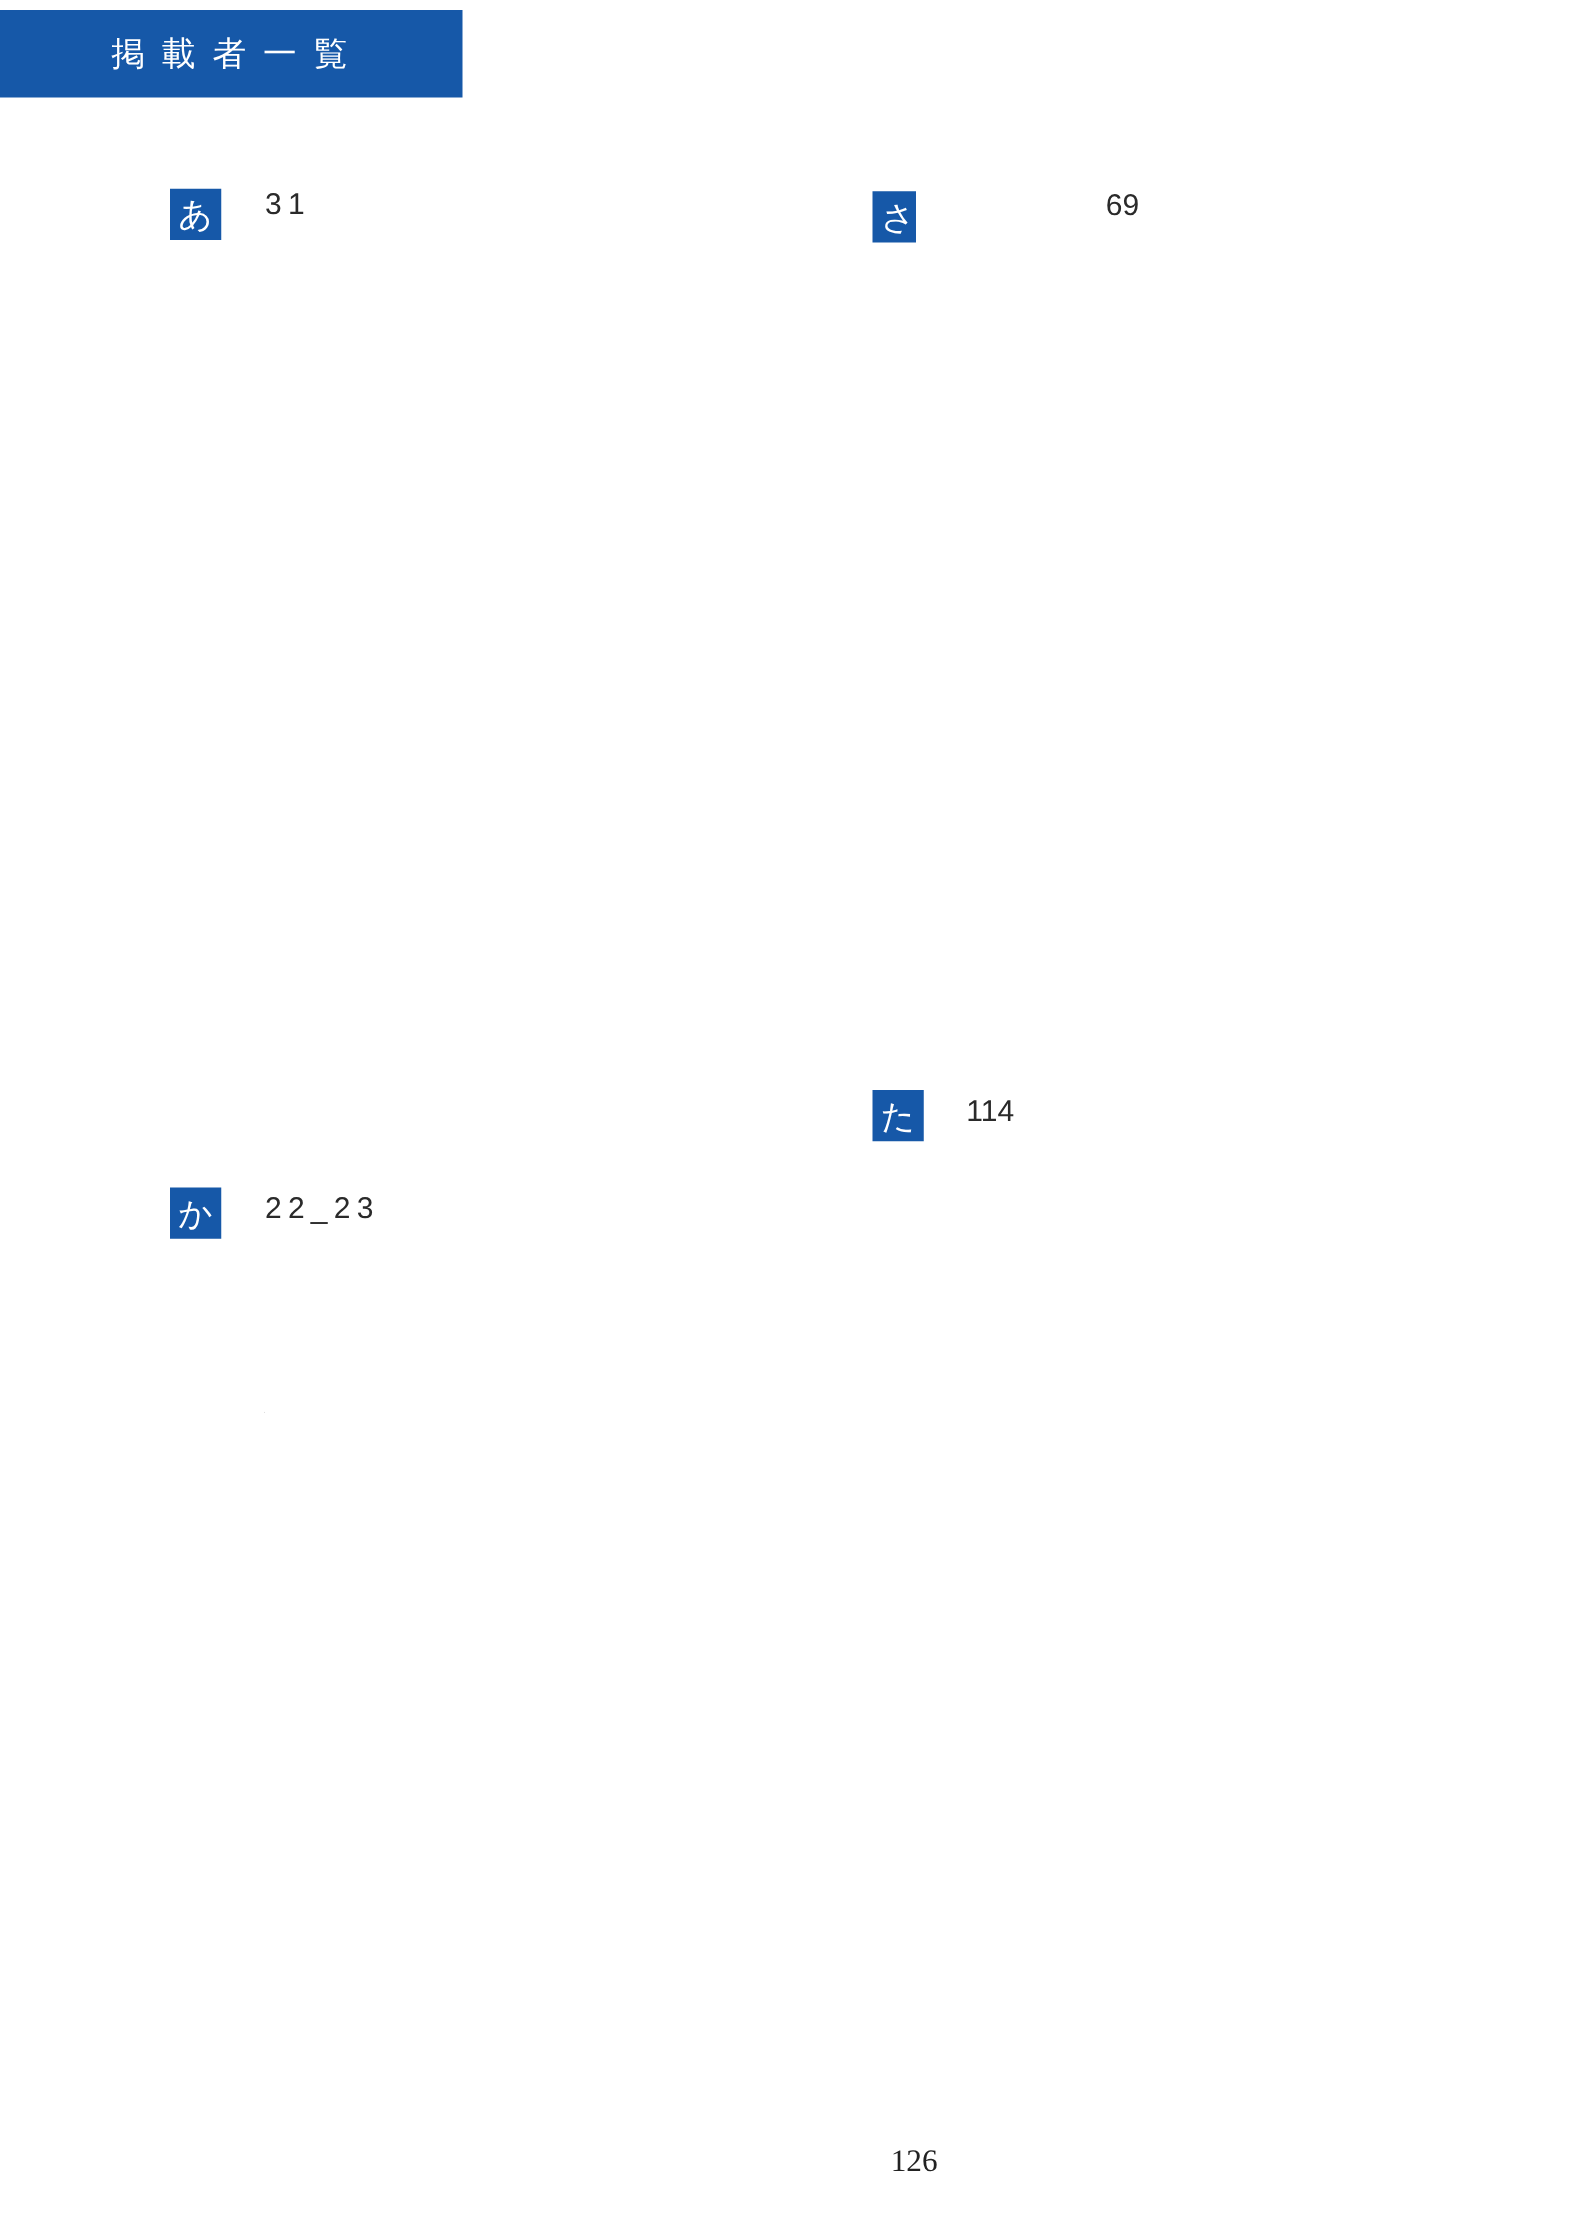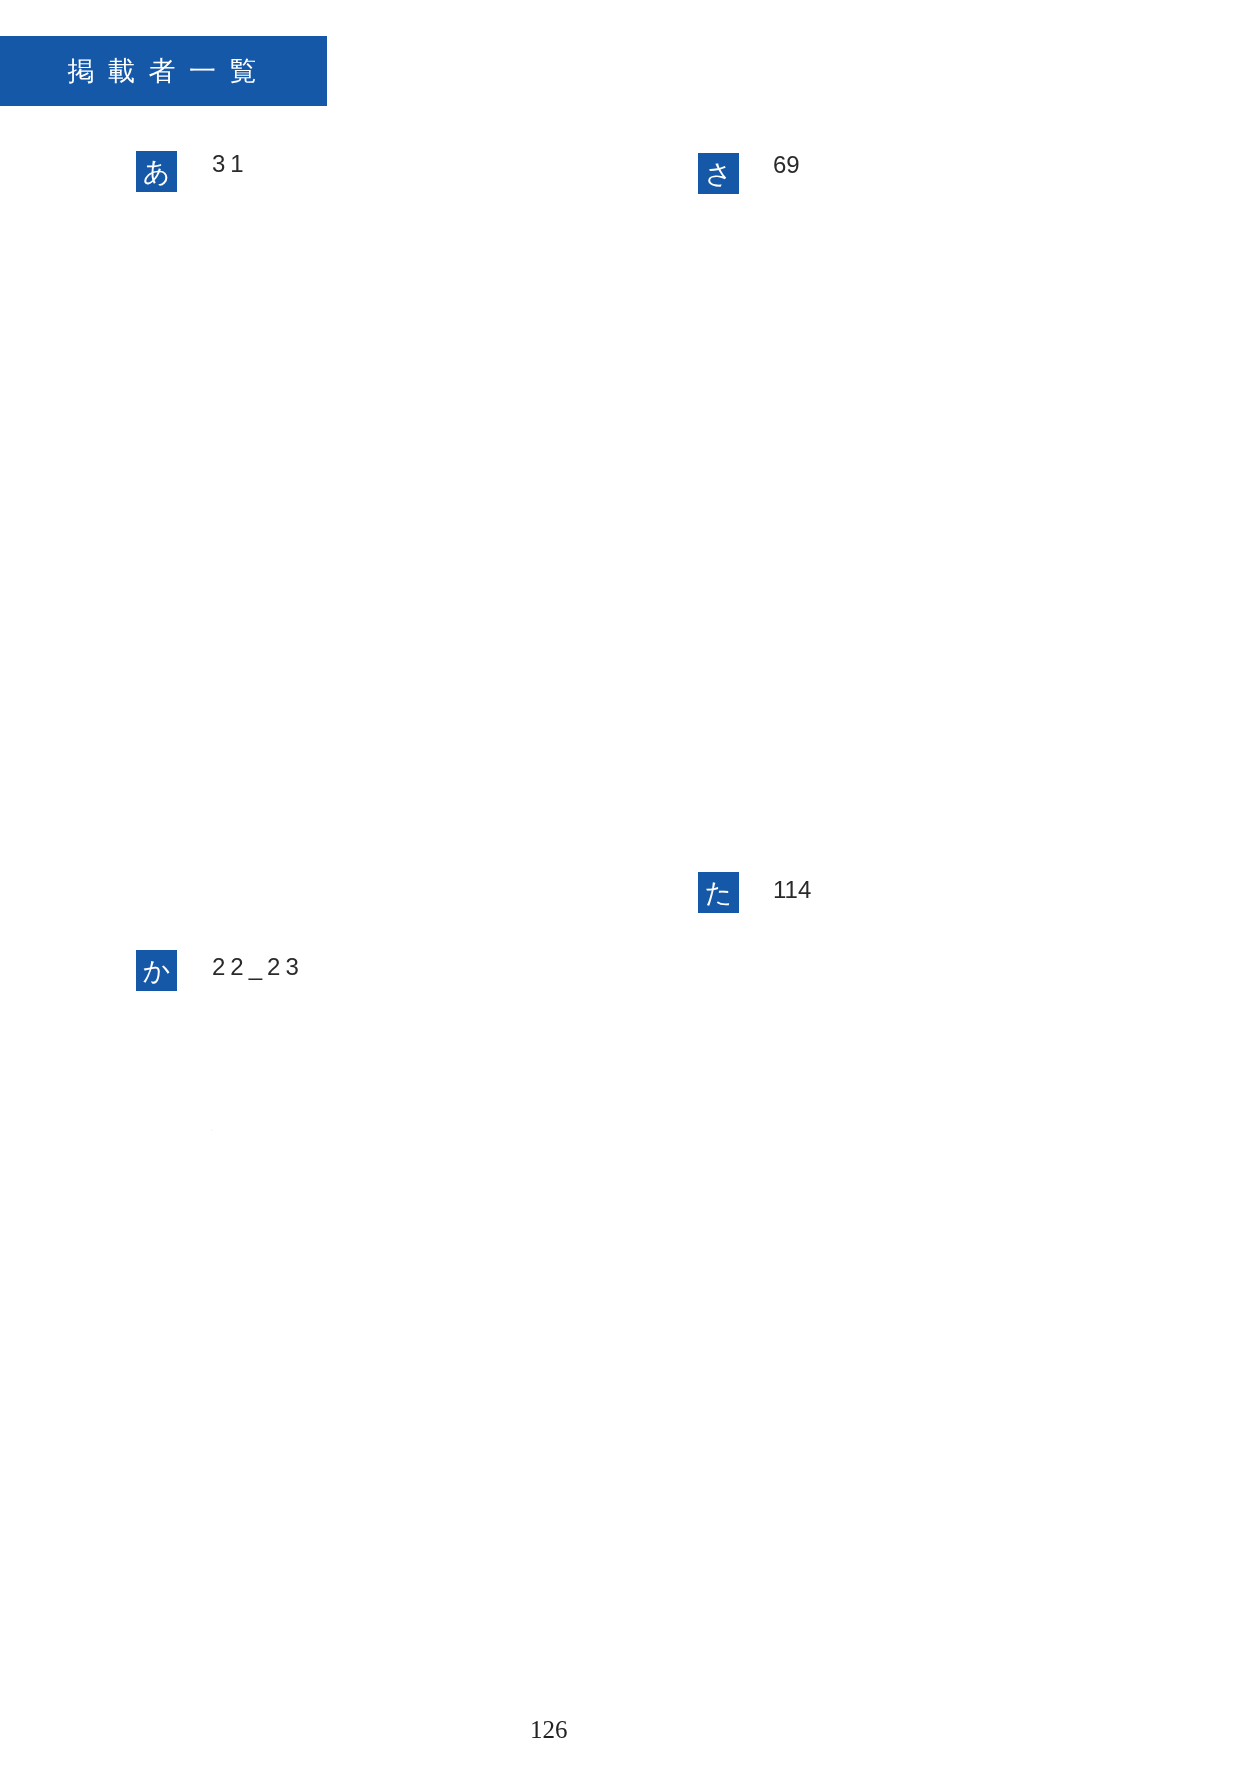--- a/index.html
+++ b/index.html
@@ -3,22 +3,22 @@
 <meta charset="utf-8">
 <style>
   :root { --accent:#1658a8; --ink:#2a2a2a; --dot:#3c3c3c; }
   * { margin:0; padding:0; box-sizing:border-box; }
   html,body { background:#ffffff; }
   body { width:1259px; height:1773px; position:relative; overflow:hidden;
          font-family:"Liberation Sans","DejaVu Sans",sans-serif; color:var(--ink); }
 
   .page { position:absolute; inset:0; background:#fff; }
 
-  .header-band { position:absolute; left:0; top:8px; width:327px; height:70px;
-                 background:var(--accent); display:flex; align-items:center; justify-content:center;margin-top:28px; }
+  .header-band { position:absolute; left:0; top:8px; width:370px; height:70px;
+                 background:var(--accent); display:flex; align-items:center; justify-content:center; }
   .header-band .title { color:#ffffff; font-size:27px; letter-spacing:3px; white-space:pre; }
 
   .index-section { position:absolute; left:0; top:0; width:100%; height:100%; }
 
   .marker { position:absolute; width:41px; height:41px; background:var(--accent);
             color:#fff; font-size:27px; display:flex; align-items:center; justify-content:center; }
 
   .entries { position:absolute; list-style:none; }
   .entry { display:flex; align-items:center; height:37.35px; }
   .entry .name { font-size:23px; letter-spacing:0.5px; white-space:pre; flex:0 0 auto; }
@@ -28,25 +28,25 @@
   .entry .page { font-size:24px; white-space:pre; flex:0 0 auto; }
 
   
   .sec-a .page, .sec-ka .page { letter-spacing:5px; margin-right:-5px; }
 
   .sec-a  .marker  { left:136px; top:151px; }
   .sec-a  .entries { left:212px; top:150px; width:348px; }
   .sec-ka .marker  { left:136px; top:950px; }
   .sec-ka .entries { left:212px; top:953px; width:348px; }
   .sec-sa .marker  { left:698px; top:153px; }
-  .sec-sa .entries { left:773px; top:151px; width:330px; }
+  .sec-sa .entries { left:733px; top:151px; width:330px;text-align:center; }
   .sec-ta .marker  { left:698px; top:872px; }
   .sec-ta .entries { left:773px; top:876px; width:330px; }
 
-  .footer { position:absolute; left:530px; top:1716px; width:220px; text-align:left;
+  .footer { position:absolute; left:530px; top:1716px; width:220px; text-align:right;
             font-family:"Liberation Serif","DejaVu Serif",serif; font-size:25px; color:#222; }
 </style>
 </head>
 <body>
 
 <div class="page">
 
   <div class="header-band">
     <span class="title">掲 載 者 一 覧</span>
   </div>

